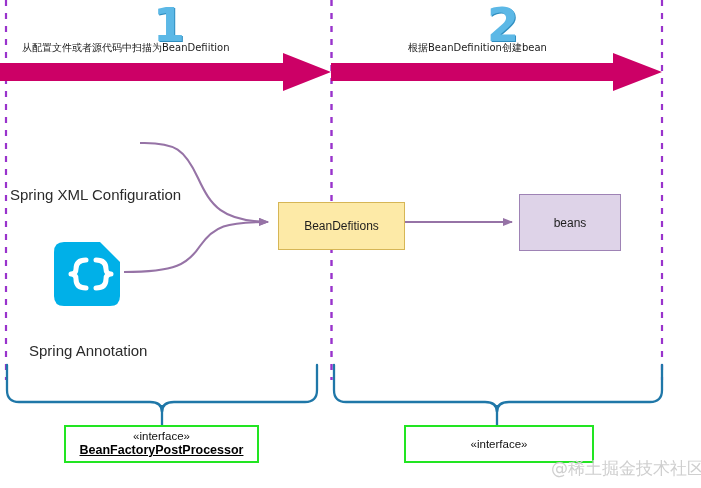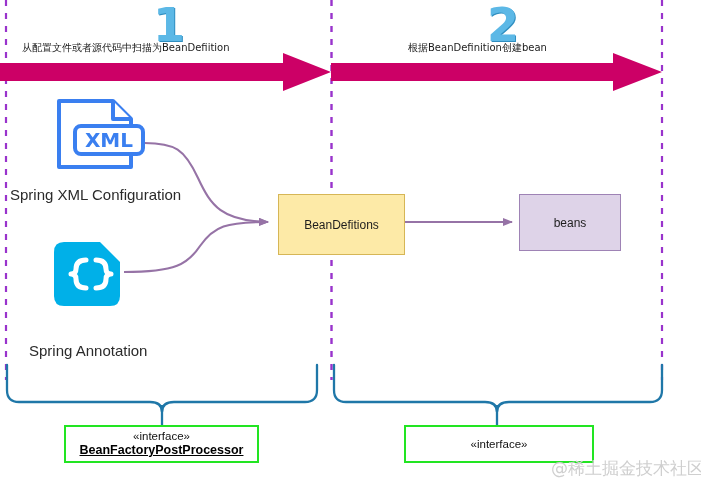--- a/index.html
+++ b/index.html
@@ -133,41 +133,33 @@
              Q497,402 509,402 L650,402 Q662,402 662,390 L662,365" fill="none" stroke="#1f77a8" stroke-width="2.3" stroke-linecap="round" stroke-linejoin="round"></path>
     <line x1="497" y1="405" x2="497" y2="425" stroke="#1f77a8" stroke-width="2.3"></line>
   </svg>
 
   <div class="abs stage-number" style="left:153px; top:2px;">1</div>
   <div class="abs stage-number" style="left:487px; top:2px;">2</div>
 
   <div class="abs stage-caption" style="left:22px; top:41px;">从配置文件或者源代码中扫描为BeanDefiition</div>
   <div class="abs stage-caption" style="left:408px; top:41px;">根据BeanDefinition创建bean</div>
 
-  <div class="abs" style="left:55px; top:98px;">
-    <svg width="90" height="72" viewBox="0 0 90 72">
-      <path d="M4,3 L58,3 L76,21 L76,69 L4,69 Z" fill="#ffffff" stroke="#3a7ff0" stroke-width="4" stroke-linejoin="round"></path>
-      <path d="M58,3 L58,21 L76,21" fill="#ffffff" stroke="#3a7ff0" stroke-width="4" stroke-linejoin="round"></path>
-      <rect x="20" y="28" width="68" height="28" rx="6" fill="#ffffff" stroke="#3a7ff0" stroke-width="4"></rect>
-      <text x="54" y="49" text-anchor="middle" font-family="DejaVu Sans, sans-serif" font-size="20" font-weight="700" fill="#3a7ff0">XML</text>
-    </svg>
-  </div>
   <div class="abs icon-label" style="left:10px; top:186px;">Spring XML Configuration</div>
 
   <div class="abs" style="left:50px; top:238px;">
     <svg width="76" height="72" viewBox="0 0 76 72">
       <path d="M4,14 Q4,4 14,4 L50,4 L70,24 L70,58 Q70,68 60,68
                L14,68 Q4,68 4,58 Z" fill="#00b0e8"></path>
       <path d="M36,22 Q26,22 26,31 Q26,36 21,36 Q26,36 26,41 Q26,50 36,50" fill="none" stroke="#ffffff" stroke-width="5" stroke-linecap="round" stroke-linejoin="round"></path>
       <path d="M46,22 Q56,22 56,31 Q56,36 61,36 Q56,36 56,41 Q56,50 46,50" fill="none" stroke="#ffffff" stroke-width="5" stroke-linecap="round" stroke-linejoin="round"></path>
     </svg>
   </div>
   <div class="abs icon-label" style="left:29px; top:314px;margin-top:28px;">Spring Annotation</div>
 
-  <div class="abs proc-box box-beandef" style="left:278px; top:194px; width:127px; height:61px;">
+  <div class="abs proc-box box-beandef" style="left:278px; top:202px; width:127px; height:48px;">
     <span>BeanDefitions</span>
   </div>
 
   <div class="abs proc-box box-beans" style="left:519px; top:194px; width:102px; height:57px;">
     <span>beans</span>
   </div>
 
   <div class="abs iface-box" style="left:64px; top:425px; width:195px; height:38px;">
     <span class="iface-stereo">«interface»</span>
     <span class="iface-name">BeanFactoryPostProcessor</span>

